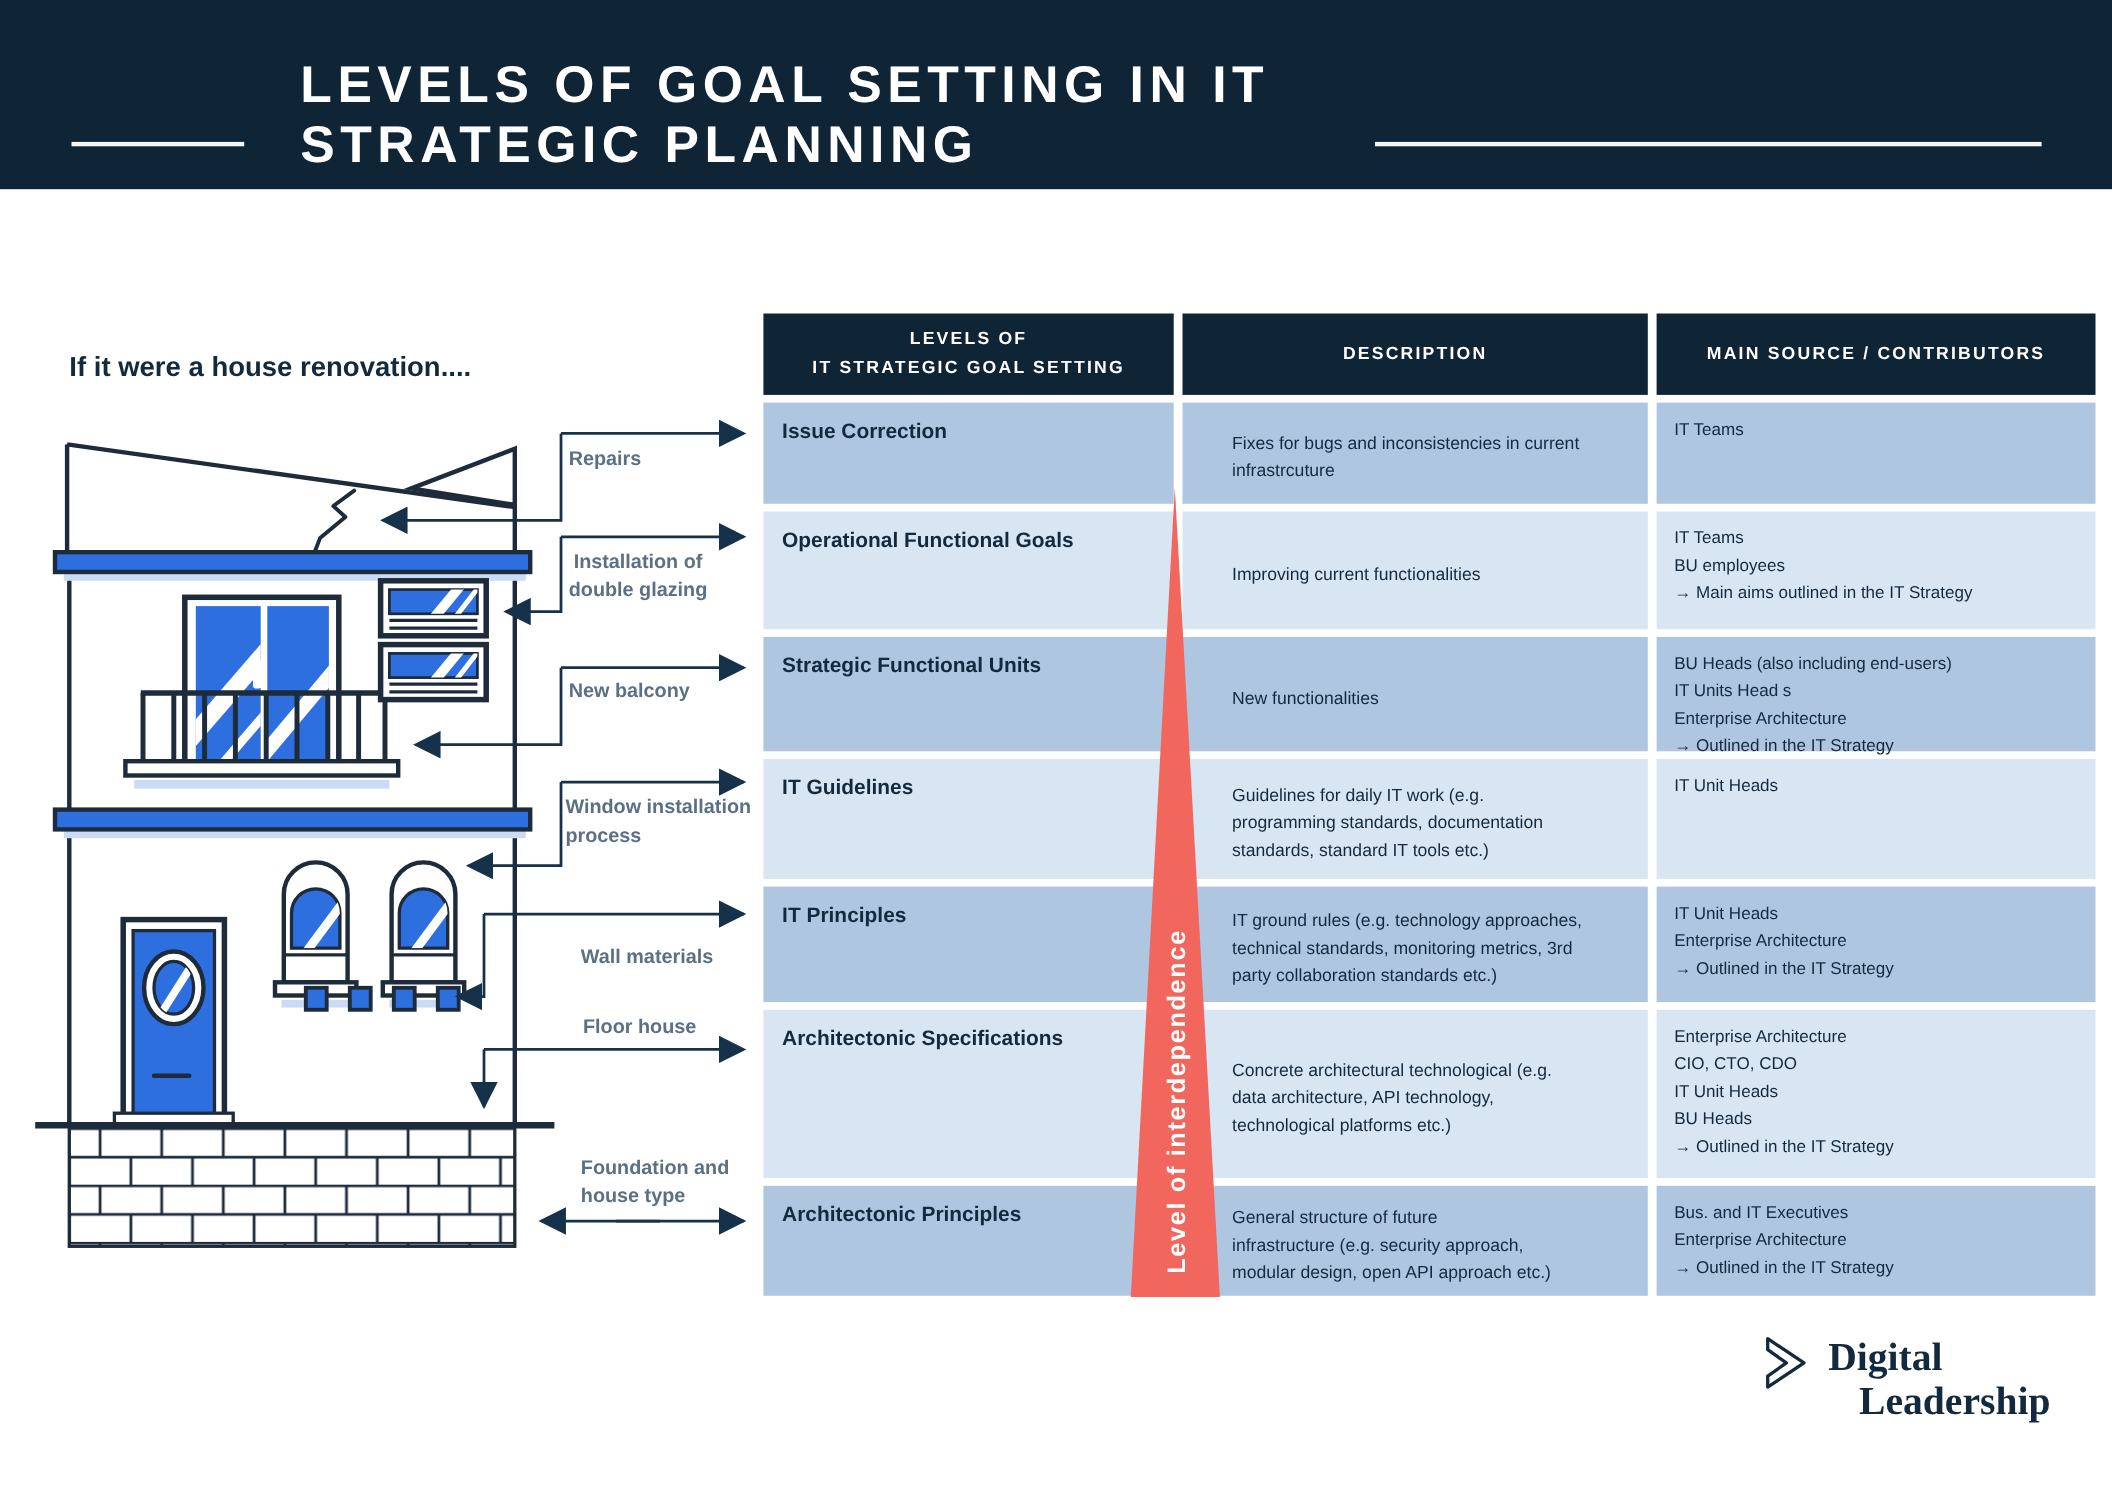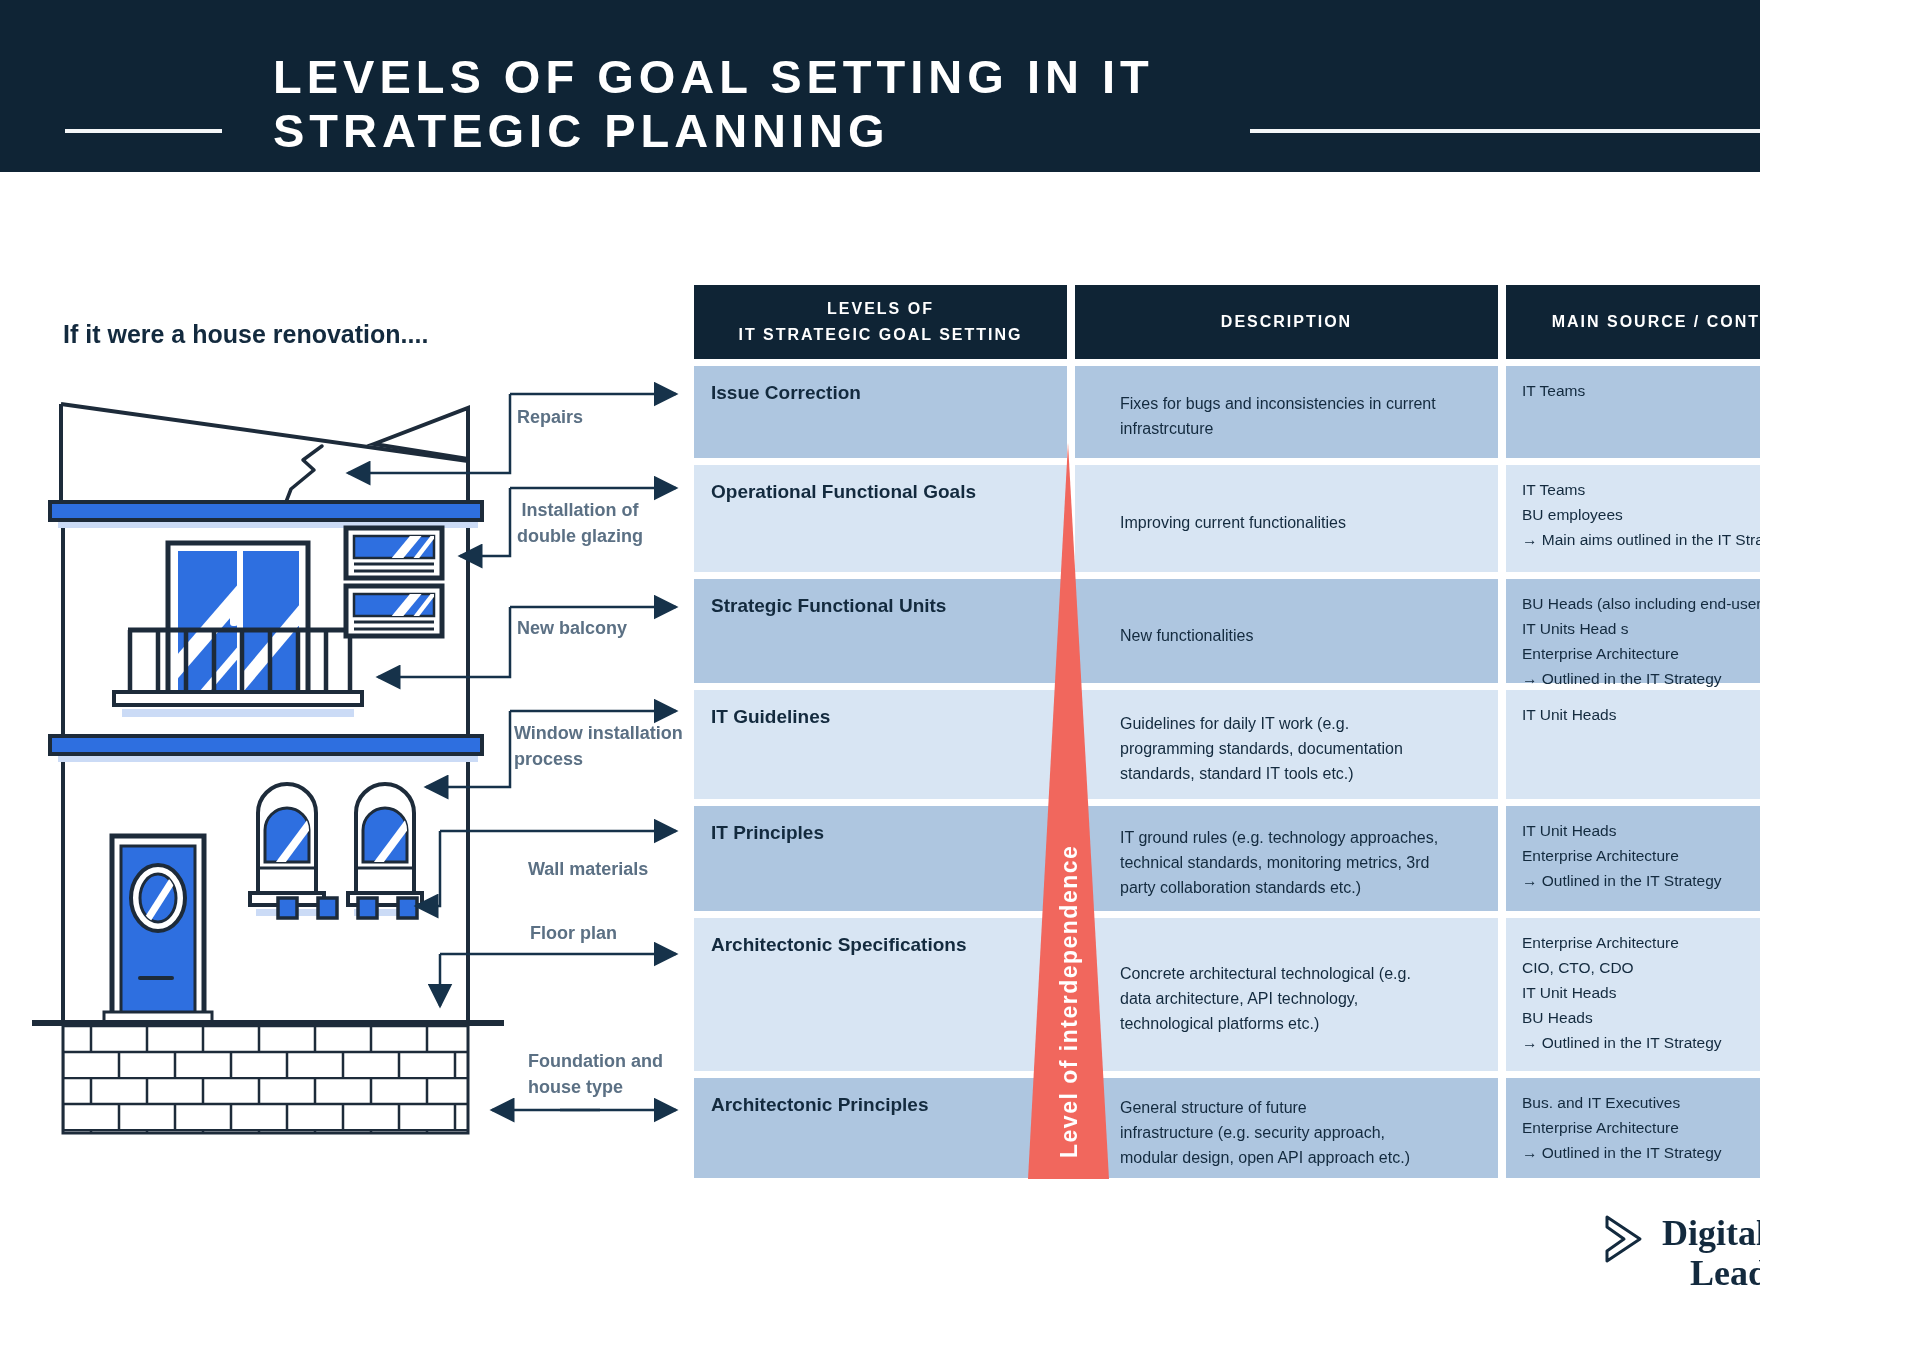--- a/index.html
+++ b/index.html
@@ -1,16 +1,16 @@
 <!DOCTYPE html>
 <html><head>
 <meta charset="utf-8">
 <style>
   html,body{margin:0;padding:0;background:#ffffff;}
-  .page{position:relative;width:1760px;height:1358px;overflow:hidden;background:#ffffff;
+  .page{position:relative;width:1920px;height:1358px;overflow:hidden;background:#ffffff;
         font-family:"Liberation Sans", sans-serif;}
 
   
   .banner{position:absolute;left:0;top:0;width:1920px;height:172px;background:#0f2435;}
   .banner-title{position:absolute;left:273px;top:50px;color:#ffffff;font-weight:800;
                 font-size:47px;line-height:54px;letter-spacing:5px;}
   .rule{position:absolute;height:4px;background:#f4f6f8;top:129px;}
   .rule-left{left:65px;width:157px;}
   .rule-right{left:1250px;width:606px;}
 
@@ -221,21 +221,21 @@
     </g>
   </svg>
 
   <div class="house-label hl-0">Repairs</div>
   <div class="house-label hl-1">Installation of
 double glazing</div>
   <div class="house-label hl-2">New balcony</div>
   <div class="house-label hl-3">Window installation
 process</div>
   <div class="house-label hl-4">Wall materials</div>
-  <div class="house-label hl-5">Floor plan</div>
+  <div class="house-label hl-5">Floor house</div>
   <div class="house-label hl-6">Foundation and
 house type</div>
 
   <div class="goal-table">
     <div class="th">LEVELS OF
 IT STRATEGIC GOAL SETTING</div>
     <div class="th">DESCRIPTION</div>
     <div class="th">MAIN SOURCE /  CONTRIBUTORS</div>
 
     <div class="level-cell cell-dark">Issue Correction</div>

